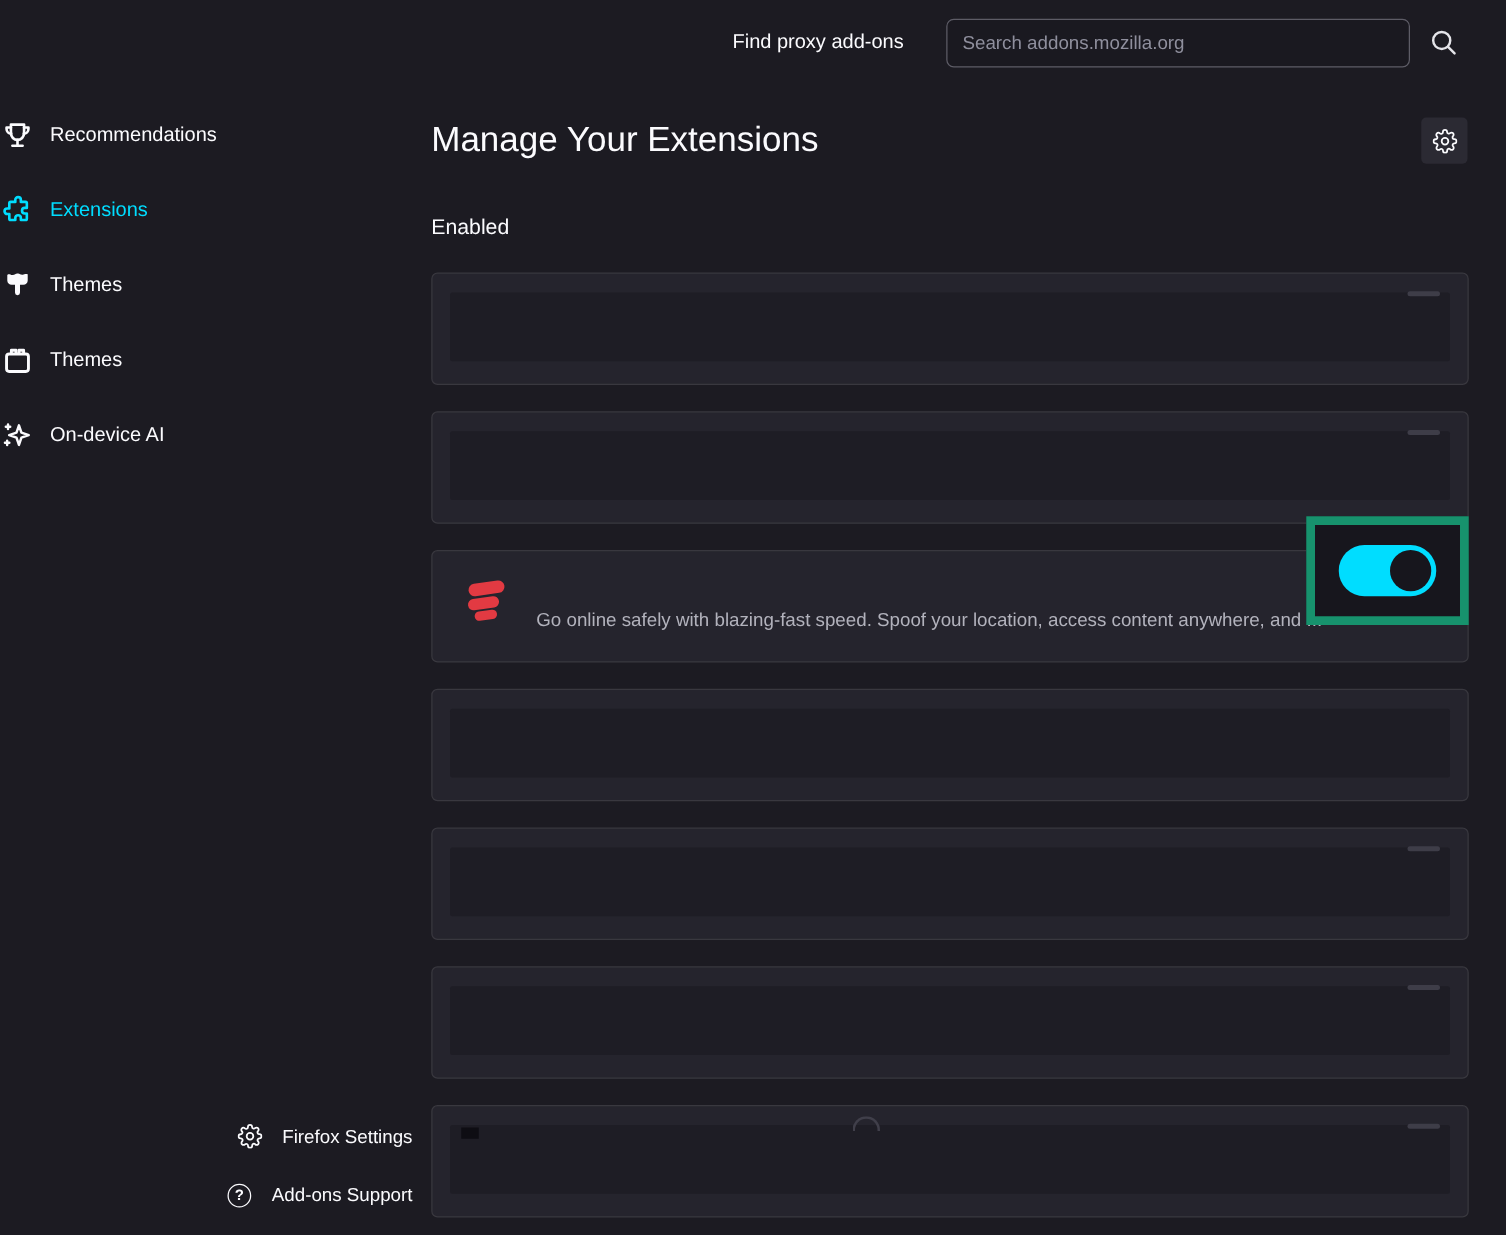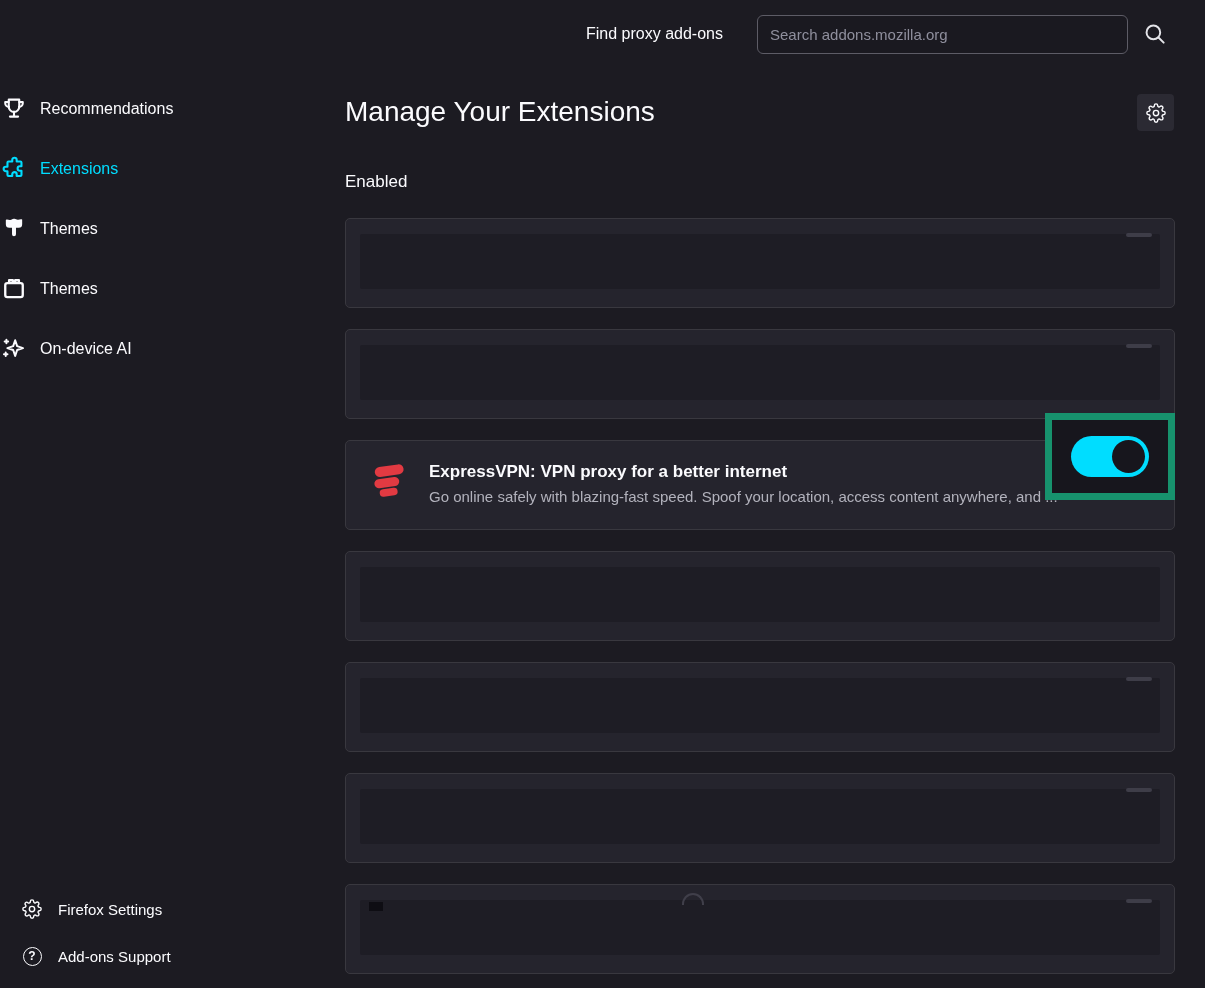--- a/index.html
+++ b/index.html
@@ -40,21 +40,21 @@
     position:absolute;left:0;width:330px;height:48px;
     display:flex;align-items:center;gap:12px;
     font-size:16px;color:var(--text);cursor:pointer;
   }
   .nav-item .icon{width:28px;height:28px;flex:0 0 28px;display:flex;align-items:center;justify-content:center;color:var(--text);}
   .nav-item.active{color:var(--accent);}
   .nav-item.active .icon{color:var(--accent);}
   .nav-footer-item{
     position:absolute;left:0;width:330px;height:30px;
     display:flex;align-items:center;padding-left:22px;gap:16px;
-    font-size:15px;color:var(--text);cursor:pointer;
+    font-size:15px;color:var(--text);cursor:pointer;justify-content:flex-end;
   }
   .nav-footer-item .icon{width:20px;height:20px;flex:0 0 20px;display:flex;align-items:center;justify-content:center;color:var(--text);}
   .help-circle{
     width:19px;height:19px;border:1.8px solid var(--text);border-radius:50%;
     display:flex;align-items:center;justify-content:center;
     font-size:12px;font-weight:700;line-height:1;color:var(--text);
   }
   svg{display:block;width:100%;height:100%;}
   
   .page-title{position:absolute;left:345px;top:96px;font-size:28px;font-weight:400;color:var(--text);}
@@ -198,21 +198,20 @@
   <div class="card">
     <span class="ext-logo">
       <svg viewBox="0 0 46 46">
         <g fill="currentColor" transform="rotate(-8 23 23)">
           <rect x="8" y="8.5" width="29" height="10" rx="5"></rect>
           <rect x="6" y="20.5" width="25" height="9" rx="4.5"></rect>
           <rect x="10" y="31" width="18" height="7.5" rx="3.75"></rect>
         </g>
       </svg>
     </span>
-    <div class="ext-title">ExpressVPN: VPN proxy for a better internet</div>
     <div class="ext-desc">Go online safely with blazing-fast speed. Spoof your location, access content anywhere, and ...</div>
   </div>
 
   <div class="card">
     <div class="redaction"></div>
   </div>
 
   <div class="card">
     <div class="redaction"></div>
     <div class="dash"></div>

